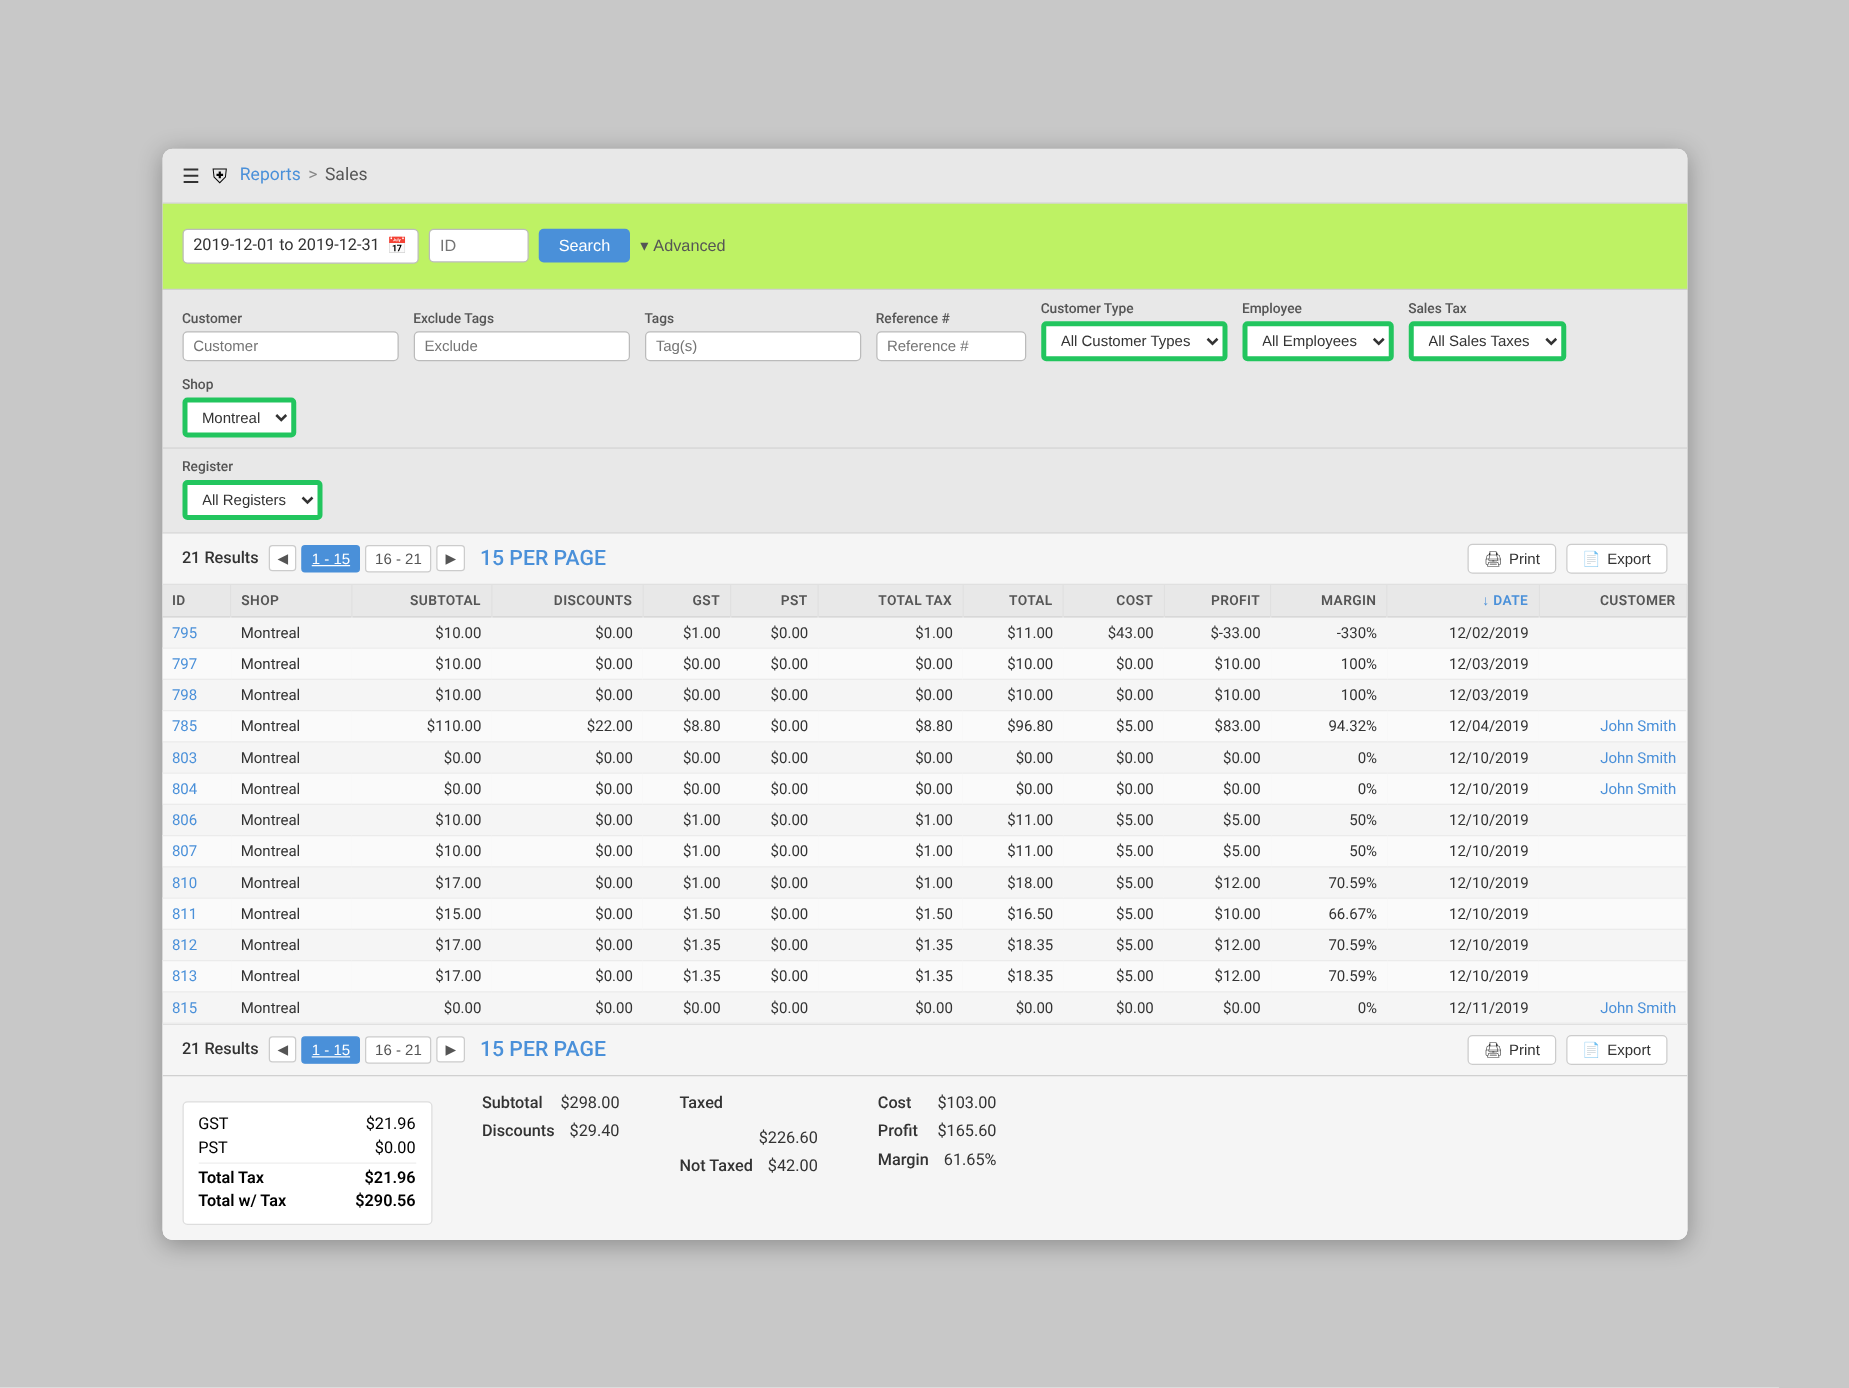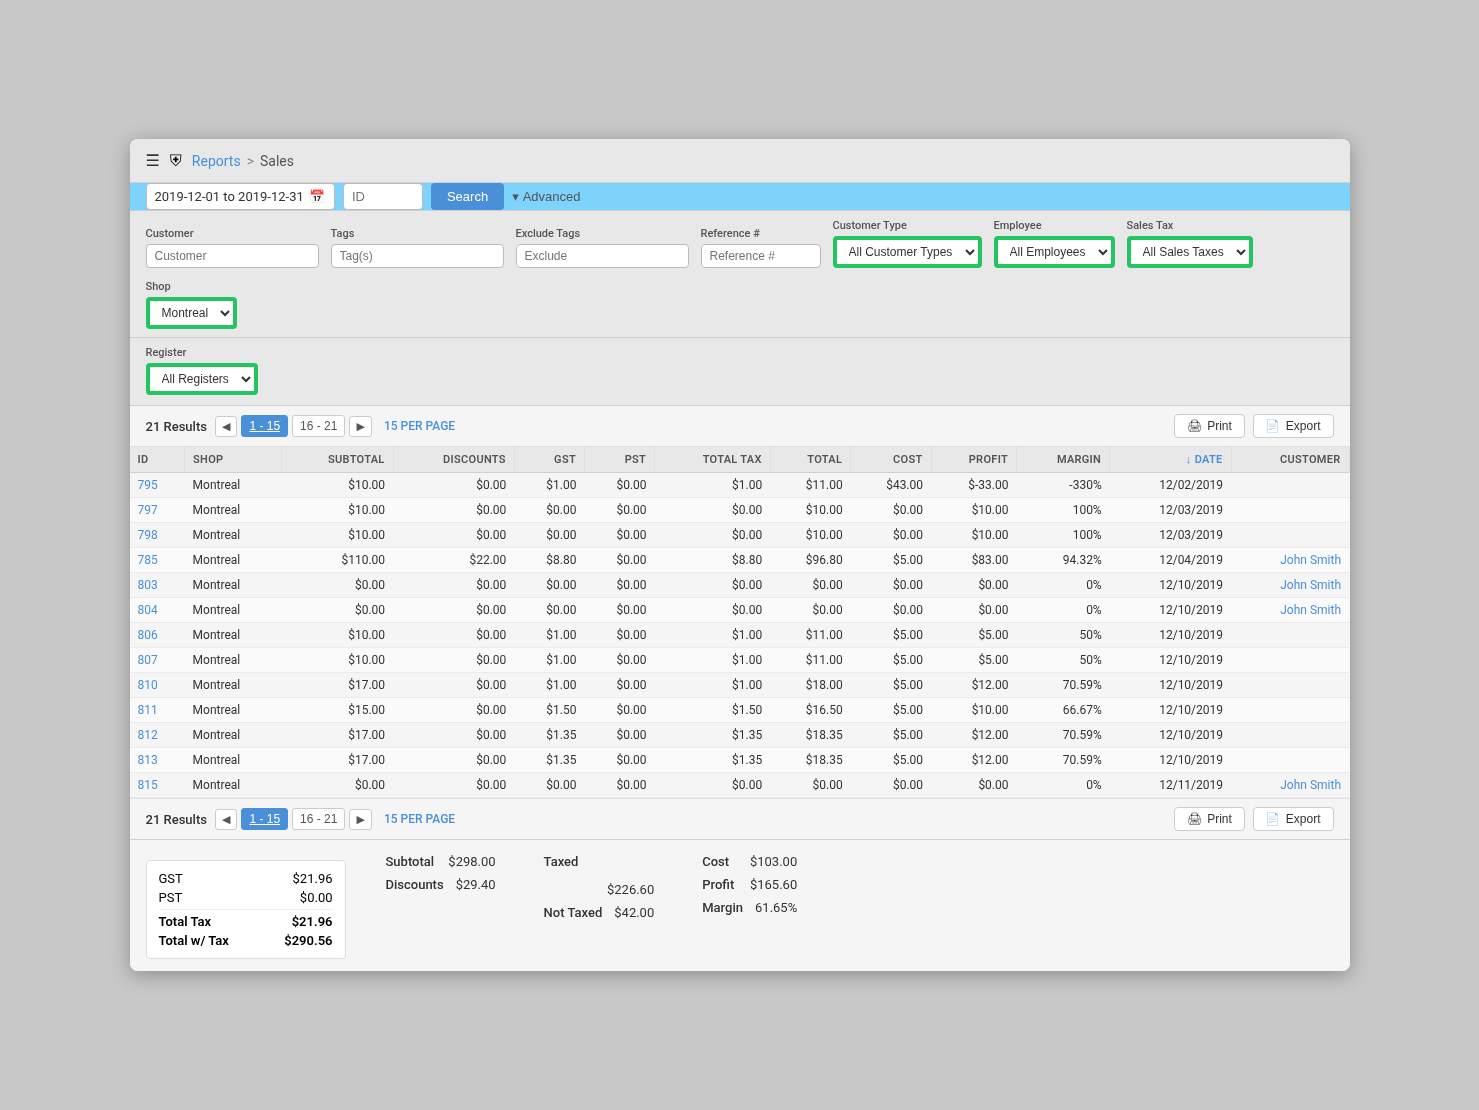--- a/index.html
+++ b/index.html
@@ -34,23 +34,23 @@
       color: #333;
     }
     .breadcrumb {
       display: flex;
       align-items: center;
       gap: 6px;
       color: #555;
       font-size: 14px;
     }
     .toolbar {
-      background: #7dd3fc;
+      background: #bef264;
       border-bottom: 1px solid #d0d0d0;
-      padding: 0 16px;
+      padding: 20px 16px;
       display: flex;
       align-items: center;
       gap: 8px;
     }
     .date-input {
       border: 1px solid #bbb;
       border-radius: 4px;
       padding: 5px 8px;
       background: #fff;
       font-size: 13px;
@@ -165,21 +165,21 @@
       background: #4a90d9;
       color: #fff;
       border-color: #4a90d9;
       text-decoration: underline;
     }
     .page-btn.nav {
       font-size: 11px;
       padding: 3px 6px;
     }
     .per-page {
-      font-size: 12px;
+      font-size: 17px;
       color: #4a90d9;
       font-weight: 500;
       margin-left: 4px;
     }
     .spacer { flex: 1; }
     .btn-print, .btn-export {
       border: 1px solid #ccc;
       border-radius: 4px;
       padding: 4px 12px;
       background: #fff;
@@ -290,26 +290,26 @@
       <span>Advanced</span>
     </button>
   </div>
 
   <div class="filters">
     <div class="filter-group">
       <label class="filter-label">Customer</label>
       <input class="filter-input" type="text" placeholder="Customer" style="">
     </div>
     <div class="filter-group">
+      <label class="filter-label">Exclude Tags</label>
+      <input class="filter-input" type="text" placeholder="Exclude" style="">
+    </div>
+    <div class="filter-group">
       <label class="filter-label">Tags</label>
       <input class="filter-input" type="text" placeholder="Tag(s)" style="">
-    </div>
-    <div class="filter-group">
-      <label class="filter-label">Exclude Tags</label>
-      <input class="filter-input" type="text" placeholder="Exclude" style="">
     </div>
     <div class="filter-group">
       <label class="filter-label">Reference #</label>
       <input class="filter-input" type="text" style="width: 120px;" placeholder="Reference #">
     </div>
     <div class="filter-group">
       <label class="filter-label">Customer Type</label>
       <select class="filter-select">
         <option>All Customer Types</option>
       </select>

